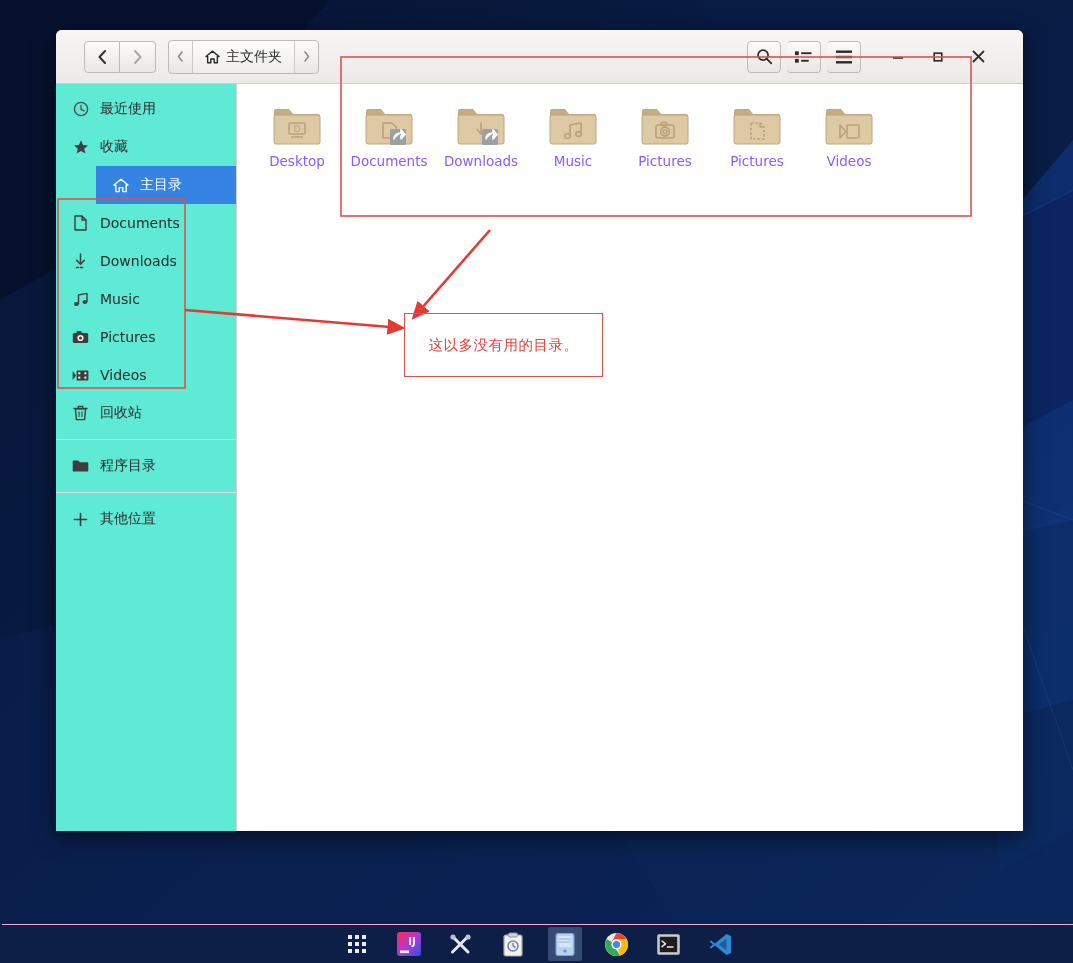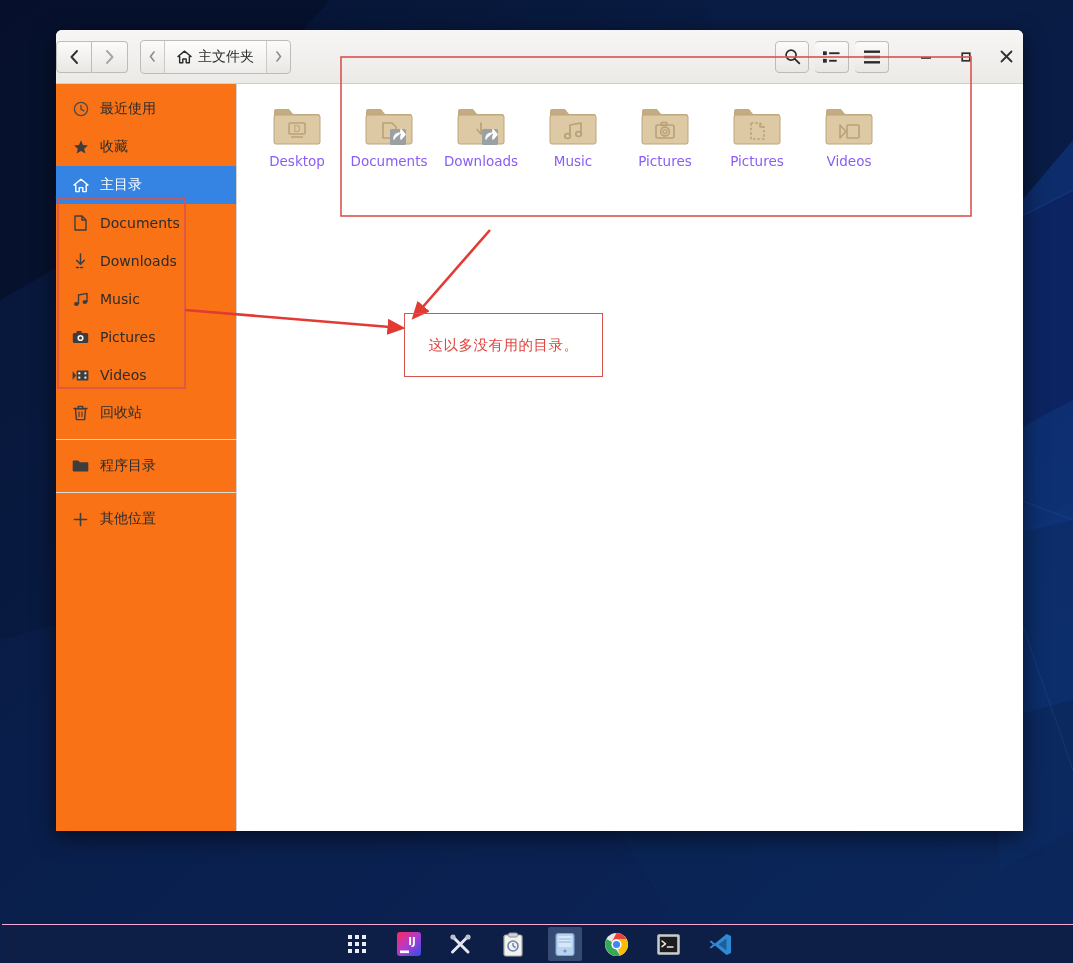--- a/index.html
+++ b/index.html
@@ -35,21 +35,21 @@
   }
 
   
   #fm-header {
     height: 54px;
     min-height: 54px;
     background: linear-gradient(to bottom, #f7f6f5, #eceae7);
     border-bottom: 1px solid #d2cfcb;
     display: flex;
     align-items: center;
-    padding: 0 0;
+    padding: 0 28px;
     box-sizing: border-box;
     position: relative;
   }
 
   .btn-group { display: flex; }
 
   .hbtn {
     height: 32px;
     min-width: 32px;
     box-sizing: border-box;
@@ -117,21 +117,21 @@
     cursor: default;
   }
 
   
   #fm-body { flex: 1; display: flex; min-height: 0; }
 
   
   #sidebar {
     width: 181px;
     min-width: 181px;
-    background: #f97316;
+    background: #5eead4;
     border-right: 1px solid #d6d3cf;
     padding-top: 6px;
     box-sizing: border-box;
     position: relative;
   }
   .side-item {
     height: 38px;
     display: flex;
     align-items: center;
     gap: 11px;
@@ -146,20 +146,21 @@
     height: 17px;
     display: flex;
     align-items: center;
     justify-content: center;
     color: #4a4a4a;
     flex: none;
   }
   .side-item.active {
     background: #3584e4;
     color: #ffffff;
+    margin-left: 40px;
   }
   .side-item.active .ico { color: #ffffff; }
   .side-sep {
     height: 1px;
     background: #dedbd7;
     margin: 7px 0 7px 0;
   }
 
   
   #content {

